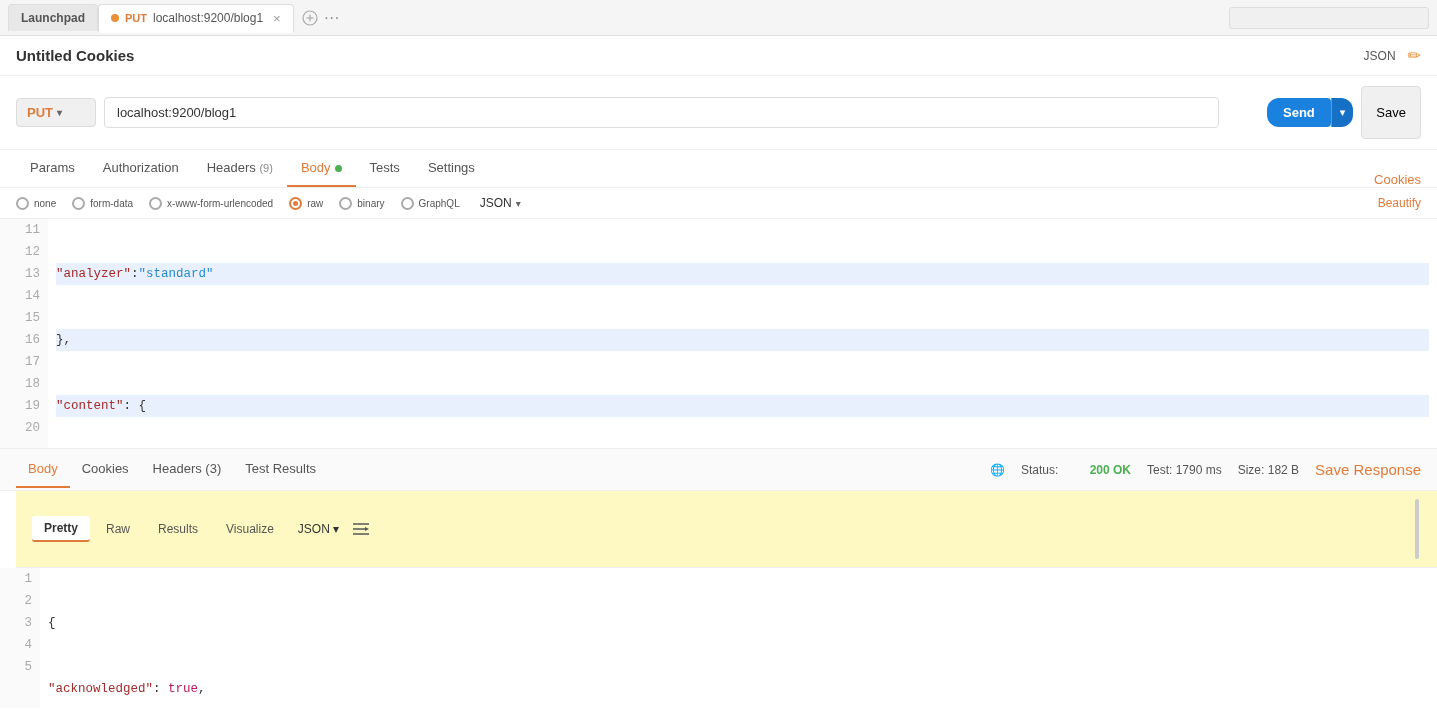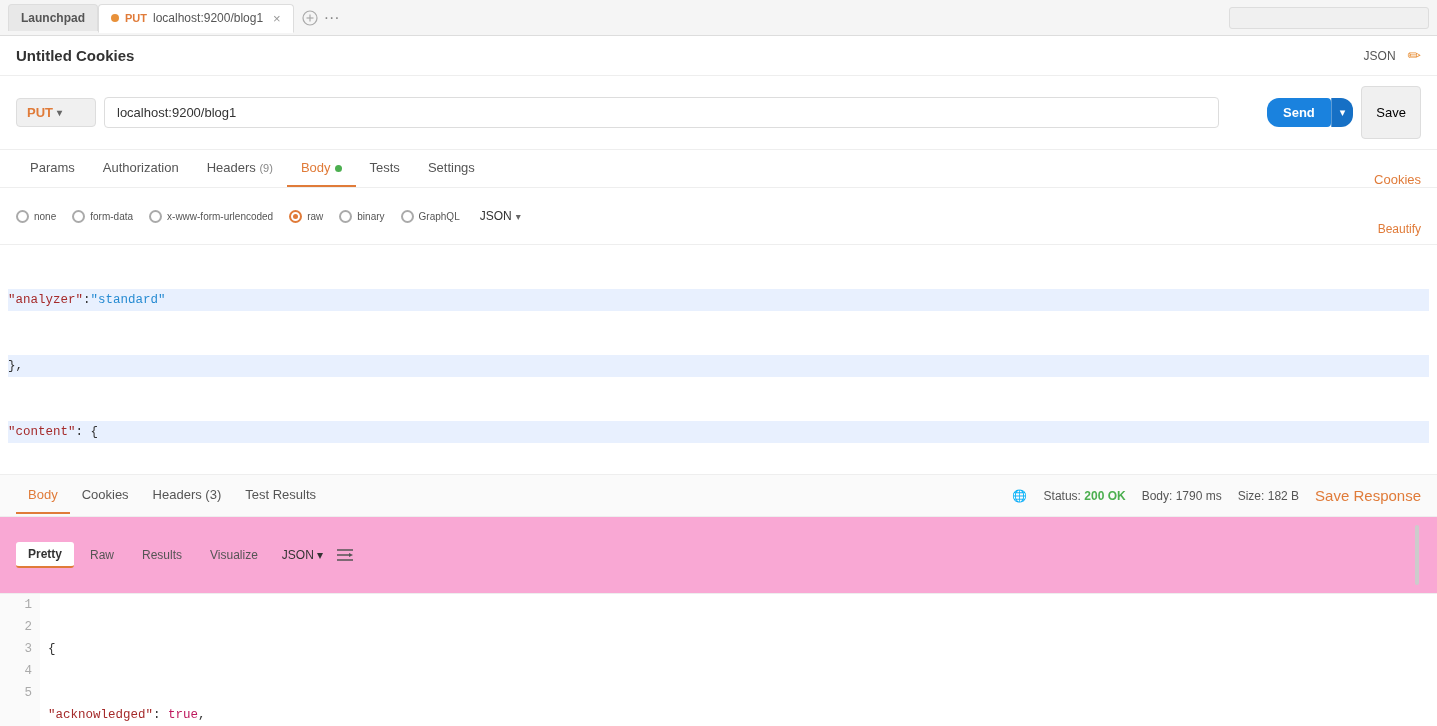--- a/index.html
+++ b/index.html
@@ -232,32 +232,33 @@
       font-size: 13px;
       color: #555;
       cursor: pointer;
       border-bottom: 2px solid transparent;
     }
     .resp-tab.active {
       color: #e07b39;
       border-bottom: 2px solid #e07b39;
     }
     .resp-status { margin-left: auto; display: flex; gap: 16px; align-items: center; font-size: 12px; color: #555; }
-    .status-ok { color: #4caf50; font-weight: 600; }
+    .status-ok { color: #4caf50; font-weight: 600; margin-left: 28px; }
     .status-val { color: #555; }
     .save-resp { color: #e07b39; cursor: pointer; font-size: 15px; }
 
     
     .resp-format-bar {
       display: flex;
       align-items: center;
       padding: 8px 16px;
       gap: 4px;
       border-bottom: 1px solid #eee;
-      background: #f9a8d4;
+      background: #fef9c3;
+      margin-left: 16px;
     }
     .fmt-tab {
       padding: 5px 12px;
       font-size: 12px;
       border: none;
       background: none;
       cursor: pointer;
       color: #555;
       border-radius: 3px;
     }
@@ -404,24 +405,36 @@
     <span>binary</span>
   </label>
   <label class="radio-item">
     <div class="radio-circle gray"></div>
     <span>GraphQL</span>
   </label>
   <div style="display:flex;align-items:center;gap:4px;margin-left:4px;">
     <span class="json-badge">JSON</span>
     <span class="json-dropdown">▾</span>
   </div>
-  <div class="body-right" style="margin-left:auto;margin-top:26px;">Beautify</div>
+  <div class="body-right" style="margin-left:auto;">Beautify</div>
 </div>
 
 <div class="editor-area">
+  <div class="line-numbers">
+    <div class="ln">11</div>
+    <div class="ln">12</div>
+    <div class="ln">13</div>
+    <div class="ln">14</div>
+    <div class="ln">15</div>
+    <div class="ln">16</div>
+    <div class="ln">17</div>
+    <div class="ln">18</div>
+    <div class="ln">19</div>
+    <div class="ln">20</div>
+  </div>
   <div class="code-content">
     <div class="code-line highlighted">            <span class="kw">"analyzer"</span>:<span class="str">"standard"</span></div>
     <div class="code-line highlighted">        <span class="punct">},</span></div>
     <div class="code-line highlighted">        <span class="kw">"content"</span><span class="punct">: {</span></div>
     
     
     
     
     
     
@@ -438,21 +451,21 @@
   </div>
   <div class="resp-tab">
     <span>Headers <span>(3)</span></span>
   </div>
   <div class="resp-tab">
     <span>Test Results</span>
   </div>
   <div class="resp-status">
     <span>🌐</span>
     <span><span>Status:</span> <span class="status-ok">200 OK</span></span>
-    <span><span>Body:</span> <span class="status-val">1790 ms</span></span>
+    <span><span>Test:</span> <span class="status-val">1790 ms</span></span>
     <span><span>Size:</span> <span class="status-val">182 B</span></span>
     <span class="save-resp">Save Response</span>
   </div>
 </div>
 
 <div class="resp-format-bar">
   <button class="fmt-tab active">Pretty</button>
   <button class="fmt-tab">Raw</button>
   <button class="fmt-tab">Results</button>
   <button class="fmt-tab">Visualize</button>

